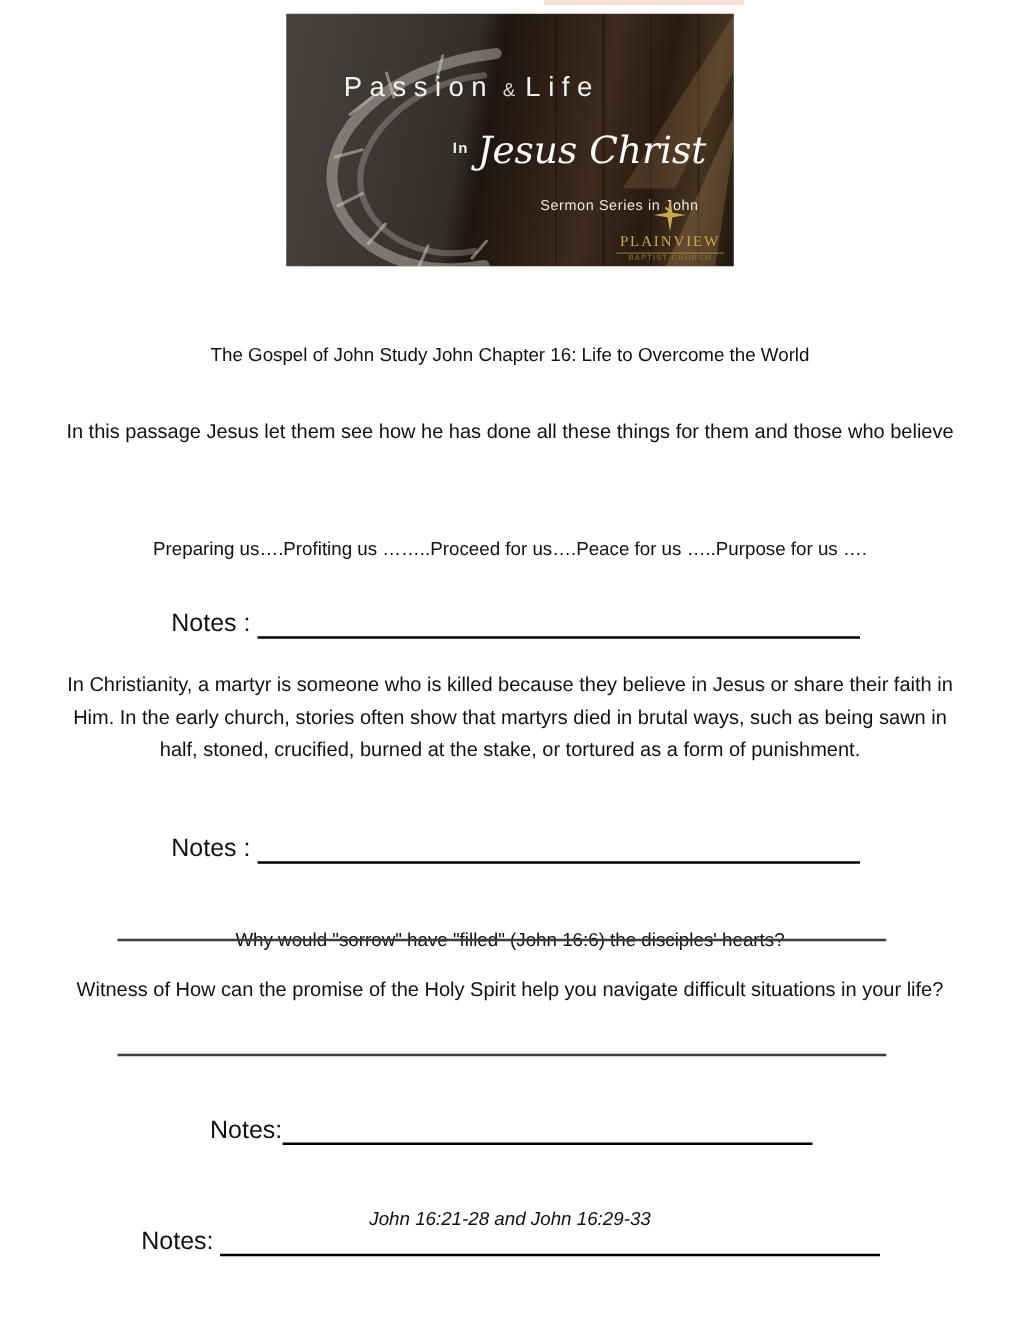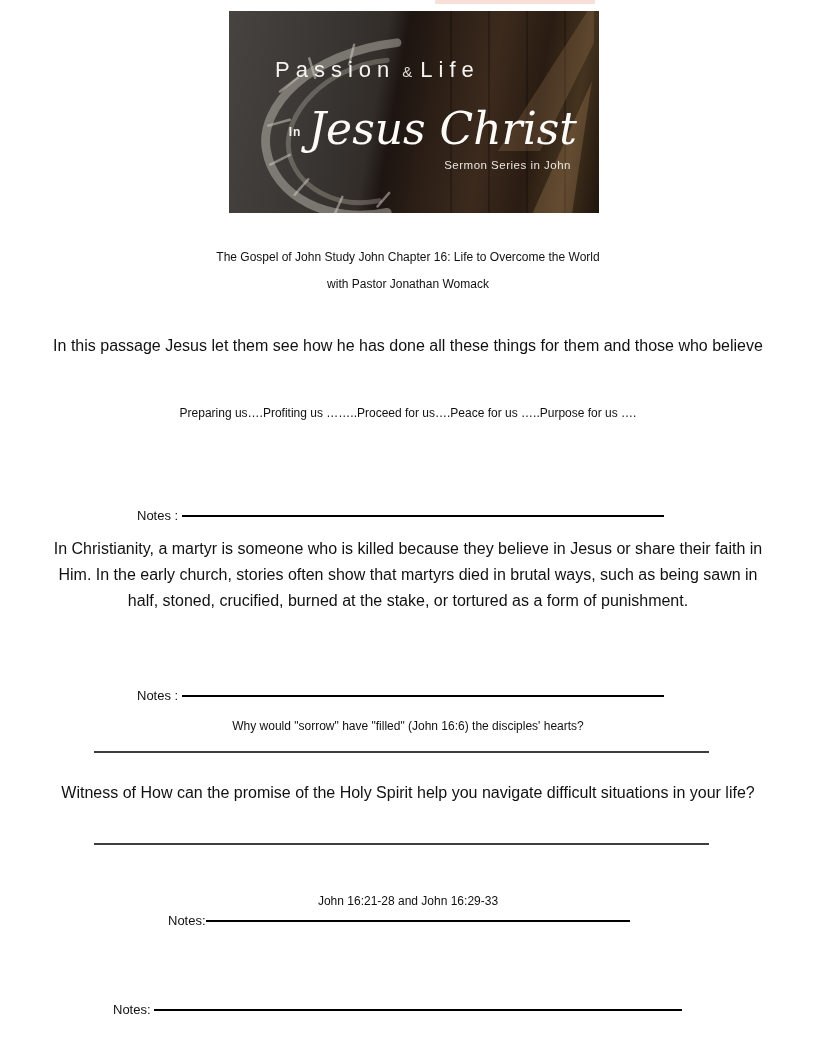--- a/index.html
+++ b/index.html
@@ -6,33 +6,32 @@
   .page{
     position:relative;
     width:816px;height:1056px;
     background:#ffffff;
     font-family:"Liberation Sans",sans-serif;
     color:#111;
     overflow:hidden;
   }
   .abs{position:absolute;}
   .centered{left:0;width:816px;text-align:center;}
-  .body-text{font-size:12px;line-height:26px;}
+  .body-text{font-size:15px;line-height:26px;margin-top:27px;}
   .para{left:43px;width:730px;text-align:center;font-size:16px;line-height:26px;}
 
   
   .banner{
     left:229px;top:11px;width:358px;height:202px;
     background:
       linear-gradient(100deg,
         #474340 0%, #3a3633 26%, #322d29 40%,
         #1d1511 45%, #2c1f16 55%, #3c2a1d 68%,
         #2a1c12 80%, #44331f 90%, #1f150d 100%);
     overflow:hidden;
-    padding-left:12px;
   }
   .planks{
     position:absolute;left:50%;top:0;width:50%;height:100%;
     background:repeating-linear-gradient(90deg,
       rgba(0,0,0,0) 0 36px, rgba(0,0,0,0.35) 36px 38px);
     opacity:.7;
   }
   .wedge1{
     position:absolute;left:245px;top:-10px;width:120px;height:150px;
     background:rgba(196,152,104,0.20);
@@ -54,21 +53,21 @@
     position:absolute;right:22px;top:92px;
     color:#fcfbf8;white-space:nowrap;text-align:right;
   }
   .script-line .in{
     font-size:12px;font-weight:bold;letter-spacing:1px;
     vertical-align:8px;margin-right:7px;color:#f2f0ec;
     font-family:"Liberation Sans",sans-serif;
   }
   .script-line .script{
     font-family:"DejaVu Serif",cursive,serif;
-    font-style:italic;font-size:44px;
+    font-style:italic;font-size:30px;
   }
   .banner-subtitle{
     position:absolute;right:28px;top:148px;
     color:#e9e6e0;font-size:11.5px;letter-spacing:.5px;
   }
   .logo{
     position:absolute;right:8px;bottom:3px;width:86px;
     text-align:center;color:#c9a94d;
   }
   .logo .star{display:block;margin:0 auto 1px auto;}
@@ -79,21 +78,21 @@
   .logo .tagline{
     margin-top:1px;border-top:1px solid rgba(201,169,77,0.55);
     font-size:6px;letter-spacing:1px;color:#8a7433;padding-top:1px;
   }
   .artifact{
     left:435px;top:0;width:160px;height:4px;
     background:rgba(236,164,142,0.35);
   }
 
   
-  .notes-row{display:flex;height:24px;align-items:center;font-size:13px;line-height:24px;margin-top:17px;}
+  .notes-row{display:flex;height:24px;align-items:flex-end;font-size:20px;line-height:24px;}
   .notes-row .lbl{flex:none;white-space:pre;}
   .uline{flex:none;border-bottom:2px solid #000;}
   .qline{border-top:2px solid #3d3d3d;height:0;}
 </style>
 </head>
 <body>
 
 <div class="page">
 
   <div class="abs artifact"></div>
@@ -113,25 +112,35 @@
     </svg>
 
     <div class="banner-title"><span>Passion</span><span class="amp">&amp;</span><span>Life</span></div>
 
     <div class="script-line">
       <span class="in">In</span><span class="script">Jesus Christ</span>
     </div>
 
     <div class="banner-subtitle">Sermon Series in John</div>
 
+    <div class="logo">
+      <svg class="star" width="26" height="26" viewBox="0 0 40 40">
+        <g fill="#c9a94d">
+          <path d="M20,0 L23.5,20 L20,40 L16.5,20 Z"></path>
+          <path d="M0,20 L20,16.5 L40,20 L20,23.5 Z"></path>
+          <path d="M9,9 L17,17 L14,14 Z M31,9 L23,17 L26,14 Z M9,31 L17,23 L14,26 Z M31,31 L23,23 L26,26 Z"></path>
+        </g>
+      </svg>
+      <div class="name">PLAINVIEW</div>
+      <div class="tagline">BAPTIST CHURCH</div>
+    </div>
   </div>
 
   <div class="abs centered body-text" style="top:244px;line-height:27px;">
     <div>The Gospel of John Study John Chapter 16: Life to Overcome the World</div>
-    <div>with Pastor Jonathan Womack</div>
   </div>
 
   <div class="abs centered body-text" style="top:400px;">Preparing us….Profiting us ……..Proceed for us….Peace for us …..Purpose for us ….</div>
 
   <div class="abs para" style="top:333px;">In this passage Jesus let them see how he has done all these things for them and those who believe</div>
 
   <div class="abs notes-row" style="top:487px;left:137px;">
     <span class="lbl">Notes : </span>
     <span class="uline" style="width:482px;"></span>
   </div>
@@ -147,19 +156,19 @@
   <div class="abs qline" style="top:751px;left:94px;width:615px;"></div>
 
   <div class="abs para" style="top:780px;">Witness of How can the promise of the Holy Spirit help you navigate difficult situations in your life?</div>
   <div class="abs qline" style="top:843px;left:94px;width:615px;"></div>
 
   <div class="abs notes-row" style="top:892px;left:168px;">
     <span class="lbl">Notes:</span>
     <span class="uline" style="width:424px;"></span>
   </div>
 
-  <div class="abs centered body-text" style="top:888px;">John 16:21-28 and John 16:29-33</div>
+  <div class="abs centered body-text" style="top:936px;font-style:italic;">John 16:21-28 and John 16:29-33</div>
   <div class="abs notes-row" style="top:981px;left:113px;">
     <span class="lbl">Notes: </span>
     <span class="uline" style="width:528px;"></span>
   </div>
 
 </div>
 
 </body></html>

